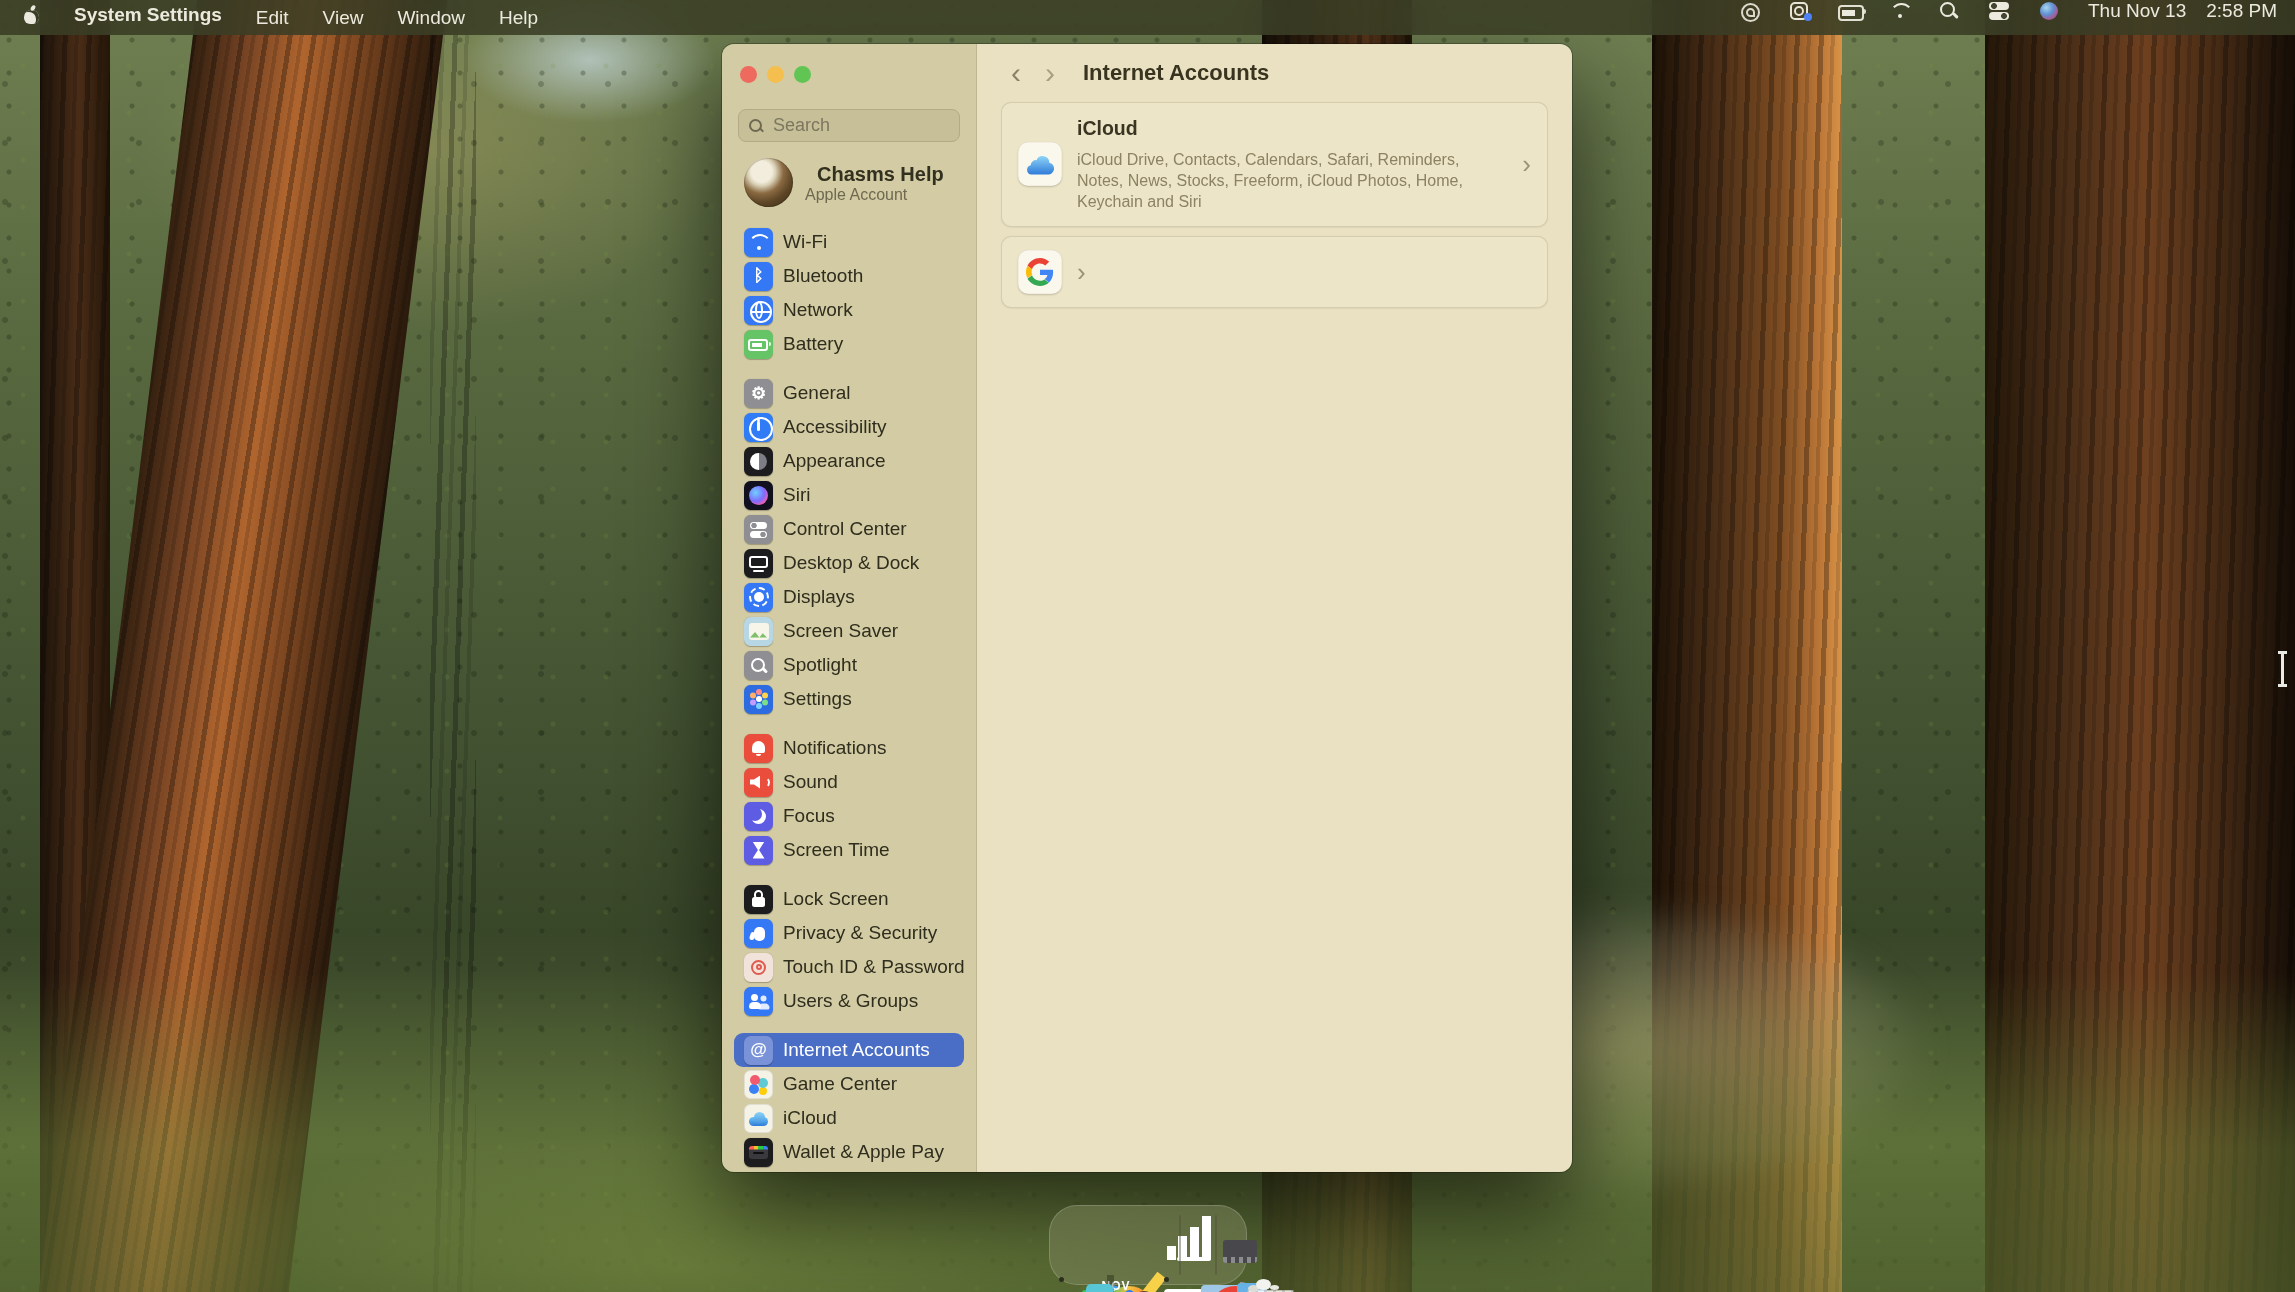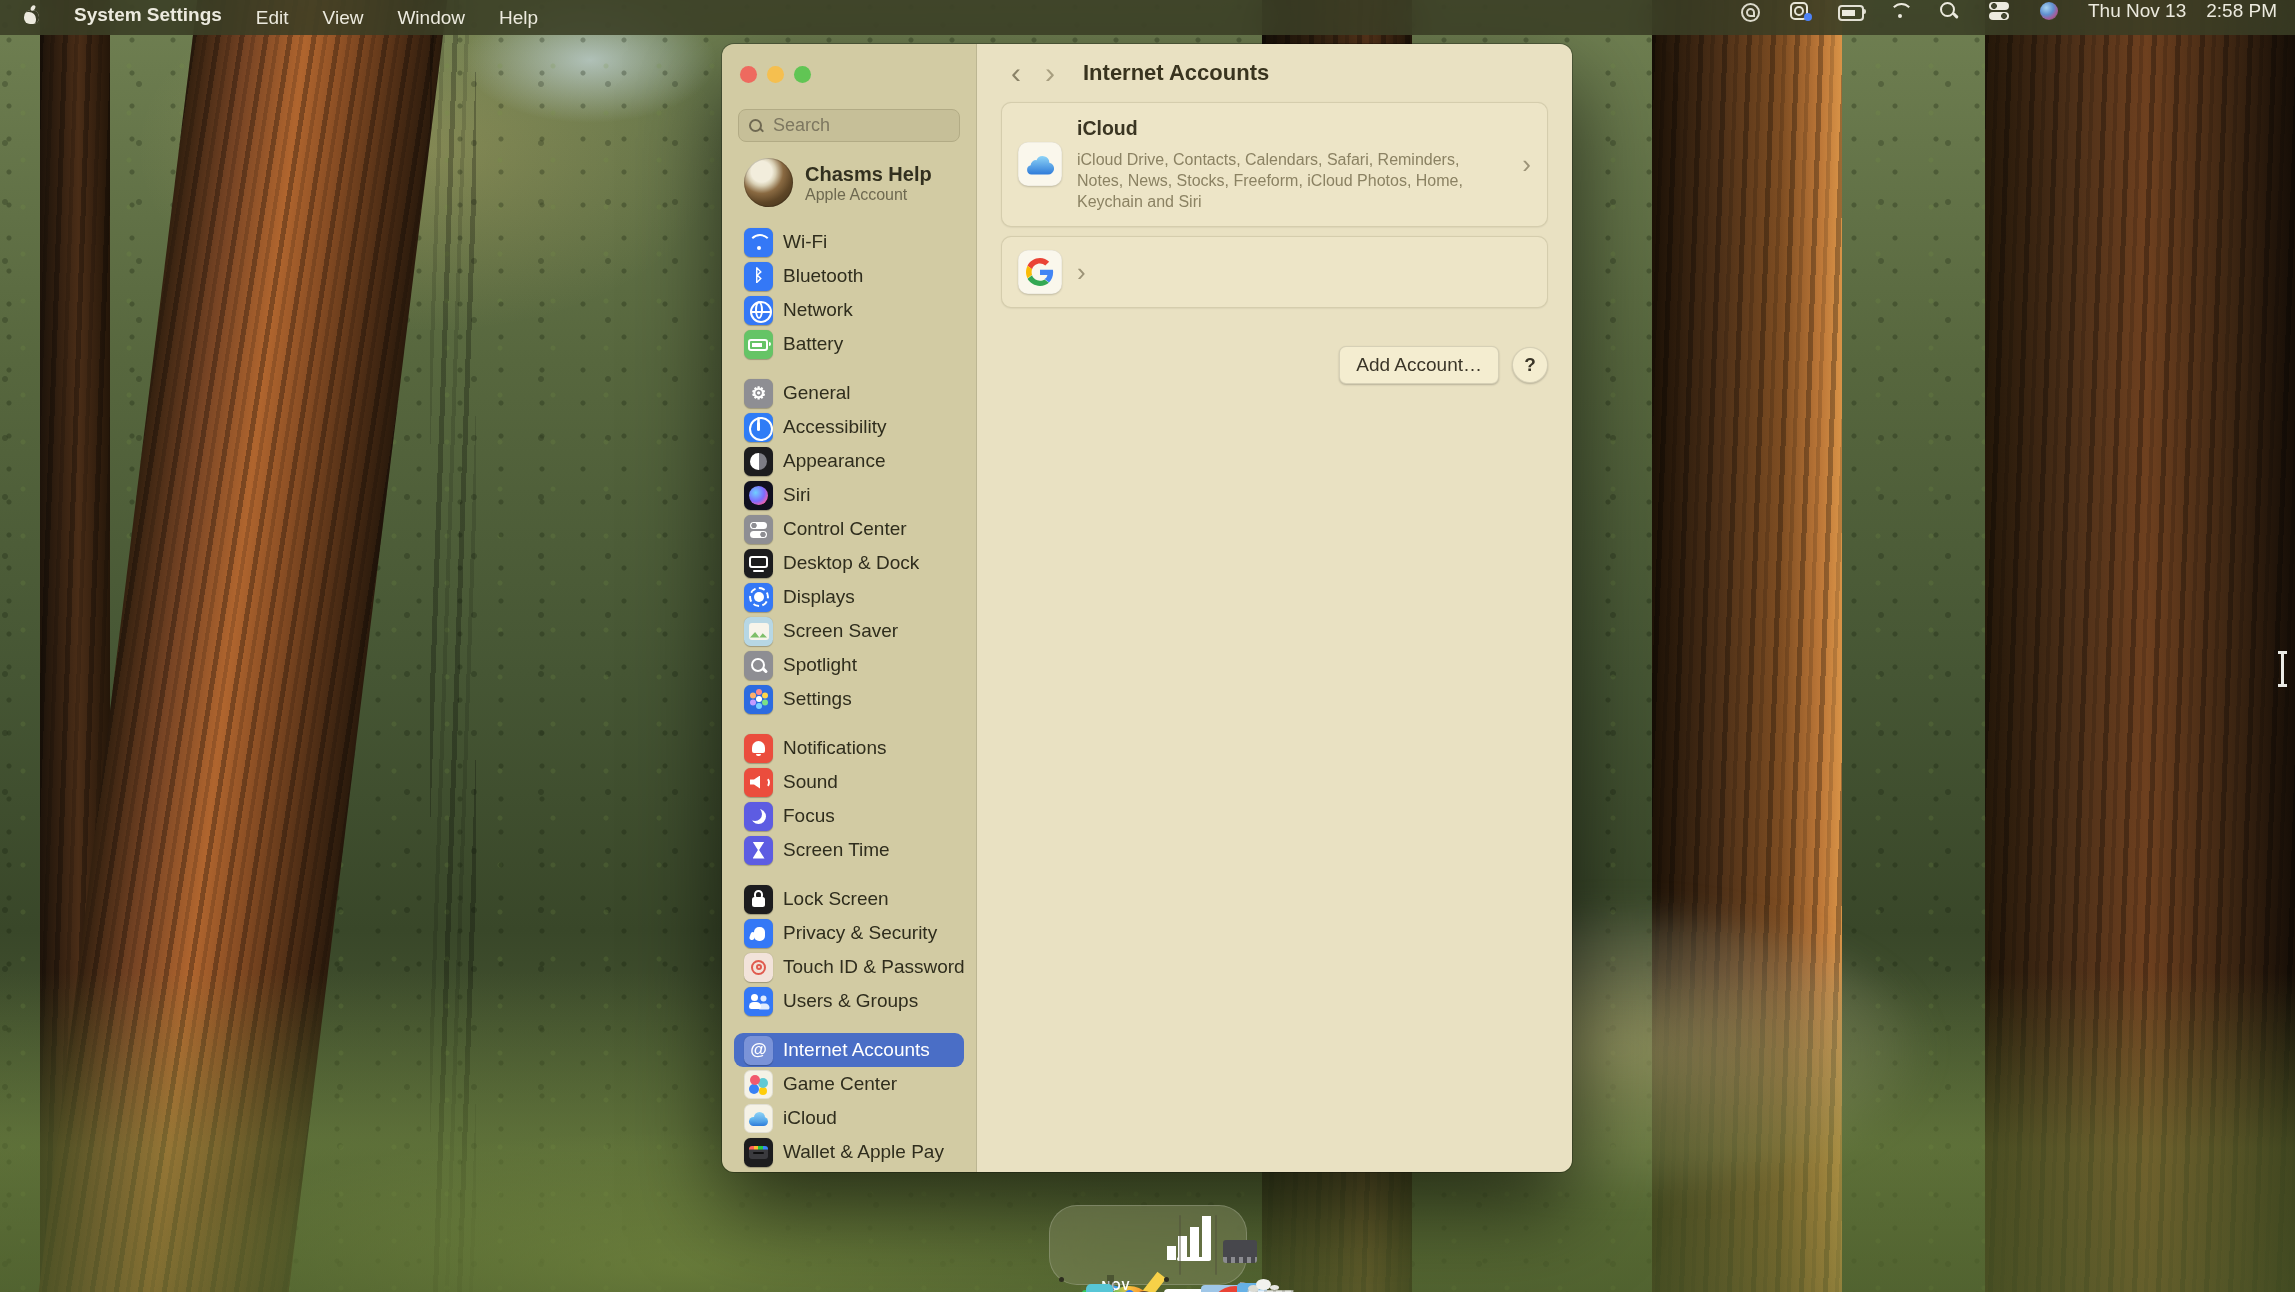--- a/index.html
+++ b/index.html
@@ -72,21 +72,21 @@
   .searchbox{margin:26px 16px 0 16px;height:31px;border-radius:8px;background:#c6bf98;border:1px solid #b2ab85;display:flex;align-items:center;padding:0 9px;gap:7px;}
   .s-mag{position:relative;width:16px;height:16px;flex:0 0 auto;}
   .s-mag::before{content:'';position:absolute;left:1px;top:1px;width:9px;height:9px;border:2px solid #6f6952;border-radius:50%;}
   .s-mag::after{content:'';position:absolute;left:11px;top:11px;width:5px;height:2.4px;background:#6f6952;border-radius:2px;transform:rotate(45deg);}
   .searchbox input{background:transparent;border:none;outline:none;width:100%;font-size:18px;color:#3c3829;font-family:"Liberation Sans",sans-serif;}
   .searchbox input::placeholder{color:#7d7760;}
   .account{display:flex;align-items:center;gap:12px;padding:16px 16px 6px 22px;}
   .avatar{width:49px;height:49px;border-radius:50%;flex:0 0 auto;
     background:radial-gradient(circle at 36% 28%, #f2eddc 0 22%, #d8cfb4 30%, #8a6a42 46%, #5d4526 66%, #3a2c18 100%);
     box-shadow:inset 0 0 0 1px rgba(0,0,0,.15);}
-  .acct-name{font-size:20px;font-weight:bold;color:#32301f;line-height:1.2;}
+  .acct-name{font-size:20px;font-weight:bold;color:#32301f;line-height:1.2;margin-left:12px;}
   .acct-sub{font-size:16px;color:#6e6950;}
   .side-nav{padding:12px 12px 0 12px;}
   .srow{display:flex;align-items:center;gap:10px;height:34px;padding:0 0 0 10px;border-radius:9px;color:#2f2d1d;font-size:19px;}
   .srow[data-gap="true"]{margin-top:15px;}
   .srow[data-selected="true"]{background:#4a6ec6;color:#fff;}
   .slabel{white-space:nowrap;}
   .si{position:relative;width:29px;height:29px;border-radius:6.5px;flex:0 0 auto;box-shadow:0 0.5px 1px rgba(0,0,0,.25);}
   .si-g{position:absolute;inset:0;display:flex;align-items:center;justify-content:center;color:#fff;font-weight:bold;font-size:17px;}
   .si::before,.si::after{content:'';position:absolute;}
   [data-icon="wifi"] .si{background:#3478f6;}
@@ -572,24 +572,20 @@
               <svg width="28" height="28" viewBox="0 0 48 48">
                 <path fill="#EA4335" d="M24 9.5c3.5 0 6.6 1.2 9 3.5l6.7-6.7C35.6 2.4 30.2 0 24 0 14.6 0 6.5 5.4 2.6 13.2l7.8 6.1C12.3 13.4 17.7 9.5 24 9.5z"></path>
                 <path fill="#4285F4" d="M46.5 24.5c0-1.6-.1-3.1-.4-4.5H24v9h12.7c-.6 3-2.3 5.5-4.8 7.2l7.4 5.8C43.9 38 46.5 31.8 46.5 24.5z"></path>
                 <path fill="#FBBC05" d="M10.4 28.7c-.5-1.5-.8-3-.8-4.7s.3-3.2.8-4.7l-7.8-6.1C1 16.5 0 20.1 0 24s1 7.5 2.6 10.8l7.8-6.1z"></path>
                 <path fill="#34A853" d="M24 48c6.2 0 11.4-2 15.2-5.5l-7.4-5.8c-2 1.4-4.7 2.2-7.8 2.2-6.3 0-11.7-3.9-13.6-9.3l-7.8 6.1C6.5 42.6 14.6 48 24 48z"></path>
               </svg>
             </span>
             <span class="row-chev">›</span>
           </div>
         </div>
-        <div class="add-row">
-          <button class="btn-add">Add Account…</button>
-          <span class="btn-help">?</span>
-        </div>
       </div>
     </div>
   </div>
 
   <div class="dock">
 
       <span class="dock-item" data-icon="finder" data-running="true" title="Finder">
         <span class="dk">
           <span class="dk-t1"></span>
           <span class="dk-t2"></span>

